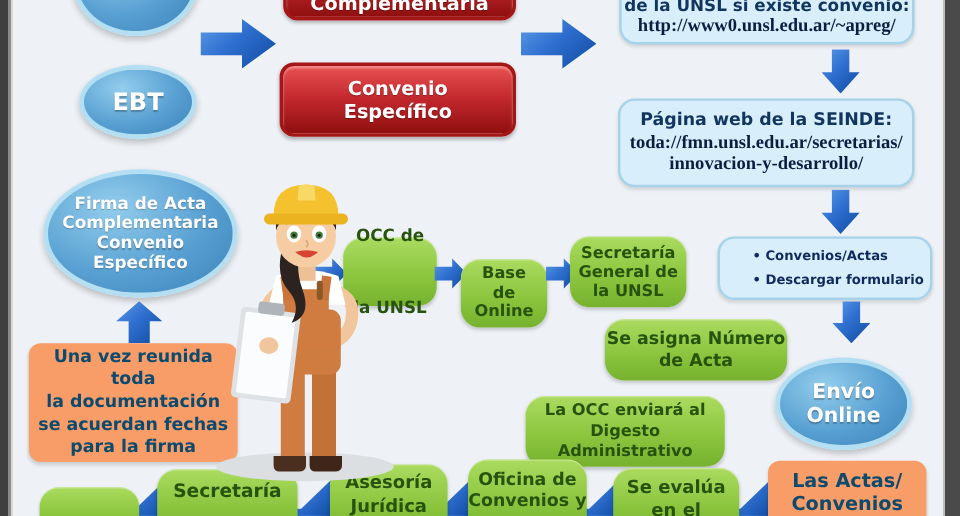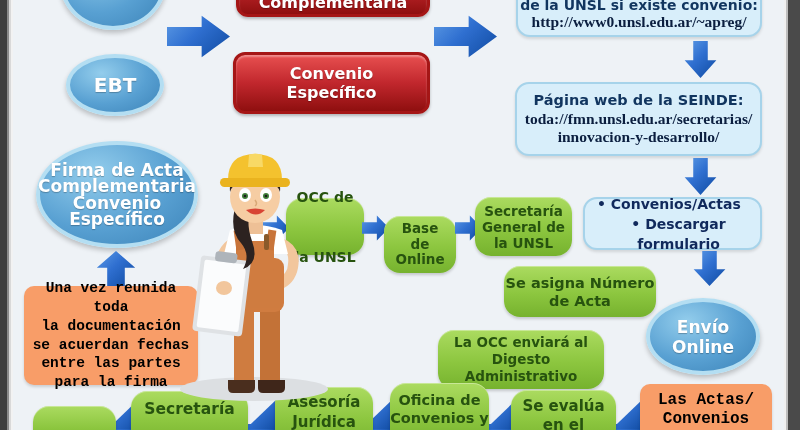--- a/index.html
+++ b/index.html
@@ -11,21 +11,21 @@
   .ln{display:block;}
   
   .green{background:linear-gradient(180deg,#abdb60 0%,#8cc63f 55%,#76b22e 100%);
          border-radius:16px;color:#27530f;box-shadow:0 2px 3px rgba(0,0,0,.18), inset 0 1px 0 rgba(255,255,255,.35);}
   .red{background:linear-gradient(180deg,#e85050 0%,#c1272d 50%,#8f0f0f 100%);
        border:3px solid #a51616;border-radius:12px;color:#fff;
        box-shadow:inset 0 2px 2px rgba(255,255,255,.35),0 2px 3px rgba(0,0,0,.25);
        text-shadow:0 1px 1px rgba(0,0,0,.3);}
   .lblue{background:#d8eefa;border:2px solid #a6d3ea;border-radius:14px;color:#11355f;
          box-shadow:0 2px 3px rgba(0,0,0,.12);}
-  .orangebox{background:#f89d68;border-radius:10px;color:#000000;box-shadow:0 2px 3px rgba(0,0,0,.15);font-family:Liberation Mono, monospace;}
+  .orangebox{background:#f89d68;border-radius:10px;color:#0c4a6e;box-shadow:0 2px 3px rgba(0,0,0,.15);}
   .bellipse{background:radial-gradient(ellipse at 35% 28%,#93cdec 0%,#58a0d2 55%,#3c83b8 100%);
             border:4px solid #b4def2;border-radius:50%;color:#fff;
             box-shadow:0 3px 5px rgba(0,0,0,.22);text-shadow:0 1px 1px rgba(0,0,0,.25);text-align:right;}
   .serif{font-family:"Liberation Serif","DejaVu Serif",serif;color:#0b1e3f;}
   
   .arrow{position:absolute;background:linear-gradient(135deg,#5e9ce6 0%,#2f6fd0 45%,#0f4aa0 100%);
          filter:drop-shadow(0 1px 1px rgba(0,0,0,.25));}
   .a-right{clip-path:polygon(0 28%,55% 28%,55% 2%,100% 50%,55% 98%,55% 72%,0 72%);}
   .a-down{clip-path:polygon(28% 0,72% 0,72% 52%,98% 52%,50% 100%,2% 52%,28% 52%);}
   .a-up{clip-path:polygon(50% 0,98% 48%,72% 48%,72% 100%,28% 100%,28% 48%,2% 48%);}
@@ -69,21 +69,21 @@
   <div class="arrow a-down" style="left:684px;top:41px;width:33px;height:37px;"></div>
 
   <div class="box lblue" style="left:515px;top:82px;width:247px;height:74px;line-height:18.5px;">
     <span class="ln" style="font-size:14.5px;">Página web de la SEINDE:</span>
     <span class="ln serif" style="font-size:15.5px;">toda://fmn.unsl.edu.ar/secretarias/</span>
     <span class="ln serif" style="font-size:15.5px;">innovacion-y-desarrollo/</span>
   </div>
 
   <div class="arrow a-down" style="left:684px;top:158px;width:33px;height:37px;"></div>
 
-  <div class="box lblue" style="left:583px;top:197px;width:179px;height:53px;align-items:flex-start;padding-left:12px;font-size:14px;line-height:20px;color:#10295c;">
+  <div class="box lblue" style="left:598px;top:197px;width:179px;height:53px;align-items:flex-start;padding-left:27px;font-size:11px;line-height:20px;color:#10295c;">
     <span class="ln">• Convenios/Actas</span>
     <span class="ln">• Descargar formulario</span>
   </div>
 
   <div class="arrow a-down" style="left:693px;top:251px;width:33px;height:35px;"></div>
 
   <div class="box bellipse" style="left:646px;top:298px;width:114px;height:77px;font-size:17px;line-height:20px;">
     <span class="ln">Envío</span>
     <span class="ln">Online</span>
   </div>
@@ -120,34 +120,33 @@
 
   <div class="box green" style="left:456px;top:266px;width:152px;height:51px;font-size:14.5px;line-height:18px;margin-left:48px;">
     <span class="ln">Se asigna Número</span>
     <span class="ln">de Acta</span>
   </div>
   <div class="box green" style="left:438px;top:330px;width:166px;height:59px;font-size:13.5px;line-height:17px;">
     <span class="ln">La OCC enviará al</span>
     <span class="ln">Digesto Administrativo</span>
   </div>
 
-  <div class="box bellipse" style="left:36px;top:141px;width:162px;height:107px;font-size:17px;line-height:16.5px;">
+  <div class="box bellipse" style="left:36px;top:141px;width:162px;height:107px;font-size:14px;line-height:16.5px;">
     <span class="ln">Firma de Acta</span>
     <span class="ln">Complementaria</span>
     <span class="ln">Convenio</span>
     <span class="ln">Específico</span>
   </div>
 
   <div class="arrow a-up" style="left:96px;top:251px;width:40px;height:35px;"></div>
 
   <div class="box orangebox" style="left:24px;top:286px;width:174px;height:99px;font-size:14.5px;line-height:18.8px;">
     <span class="ln">Una vez reunida toda</span>
     <span class="ln">la documentación</span>
     <span class="ln">se acuerdan fechas</span>
-    <span class="ln">entre las partes</span>
     <span class="ln">para la firma</span>
   </div>
 
   <div class="box green" style="left:33px;top:406px;width:83px;height:40px;"></div>
   <div class="box green" style="left:131px;top:391px;width:117px;height:55px;font-size:15.5px;justify-content:flex-start;padding-top:9px;">
     <span class="ln">Secretaría</span>
   </div>
   <div class="box green" style="left:275px;top:387px;width:98px;height:60px;font-size:15px;line-height:19.5px;justify-content:flex-start;padding-top:6px;">
     <span class="ln">Asesoría</span>
     <span class="ln">Jurídica</span>

